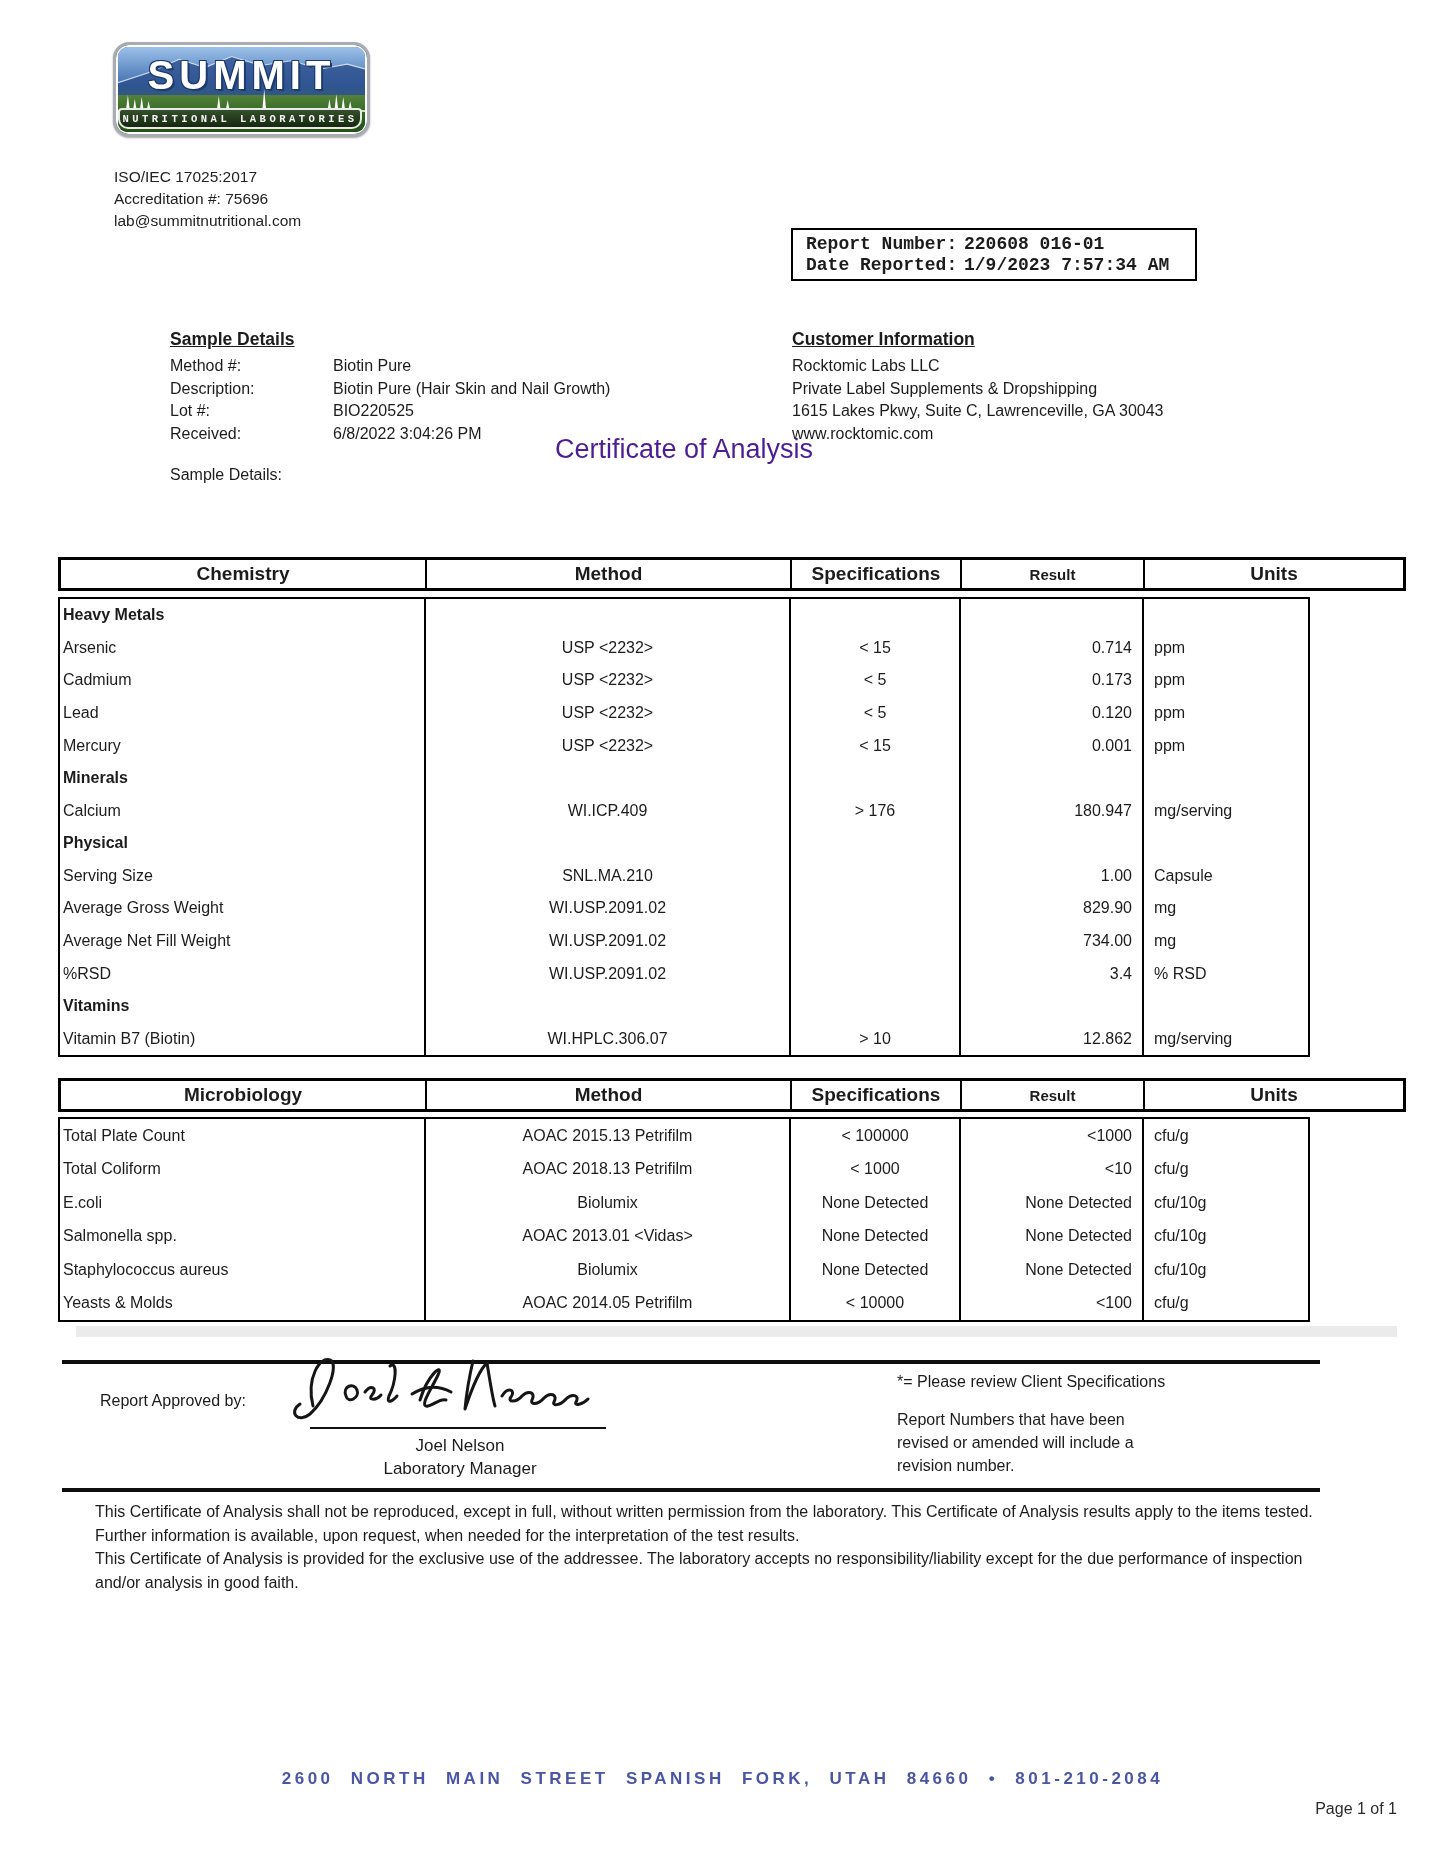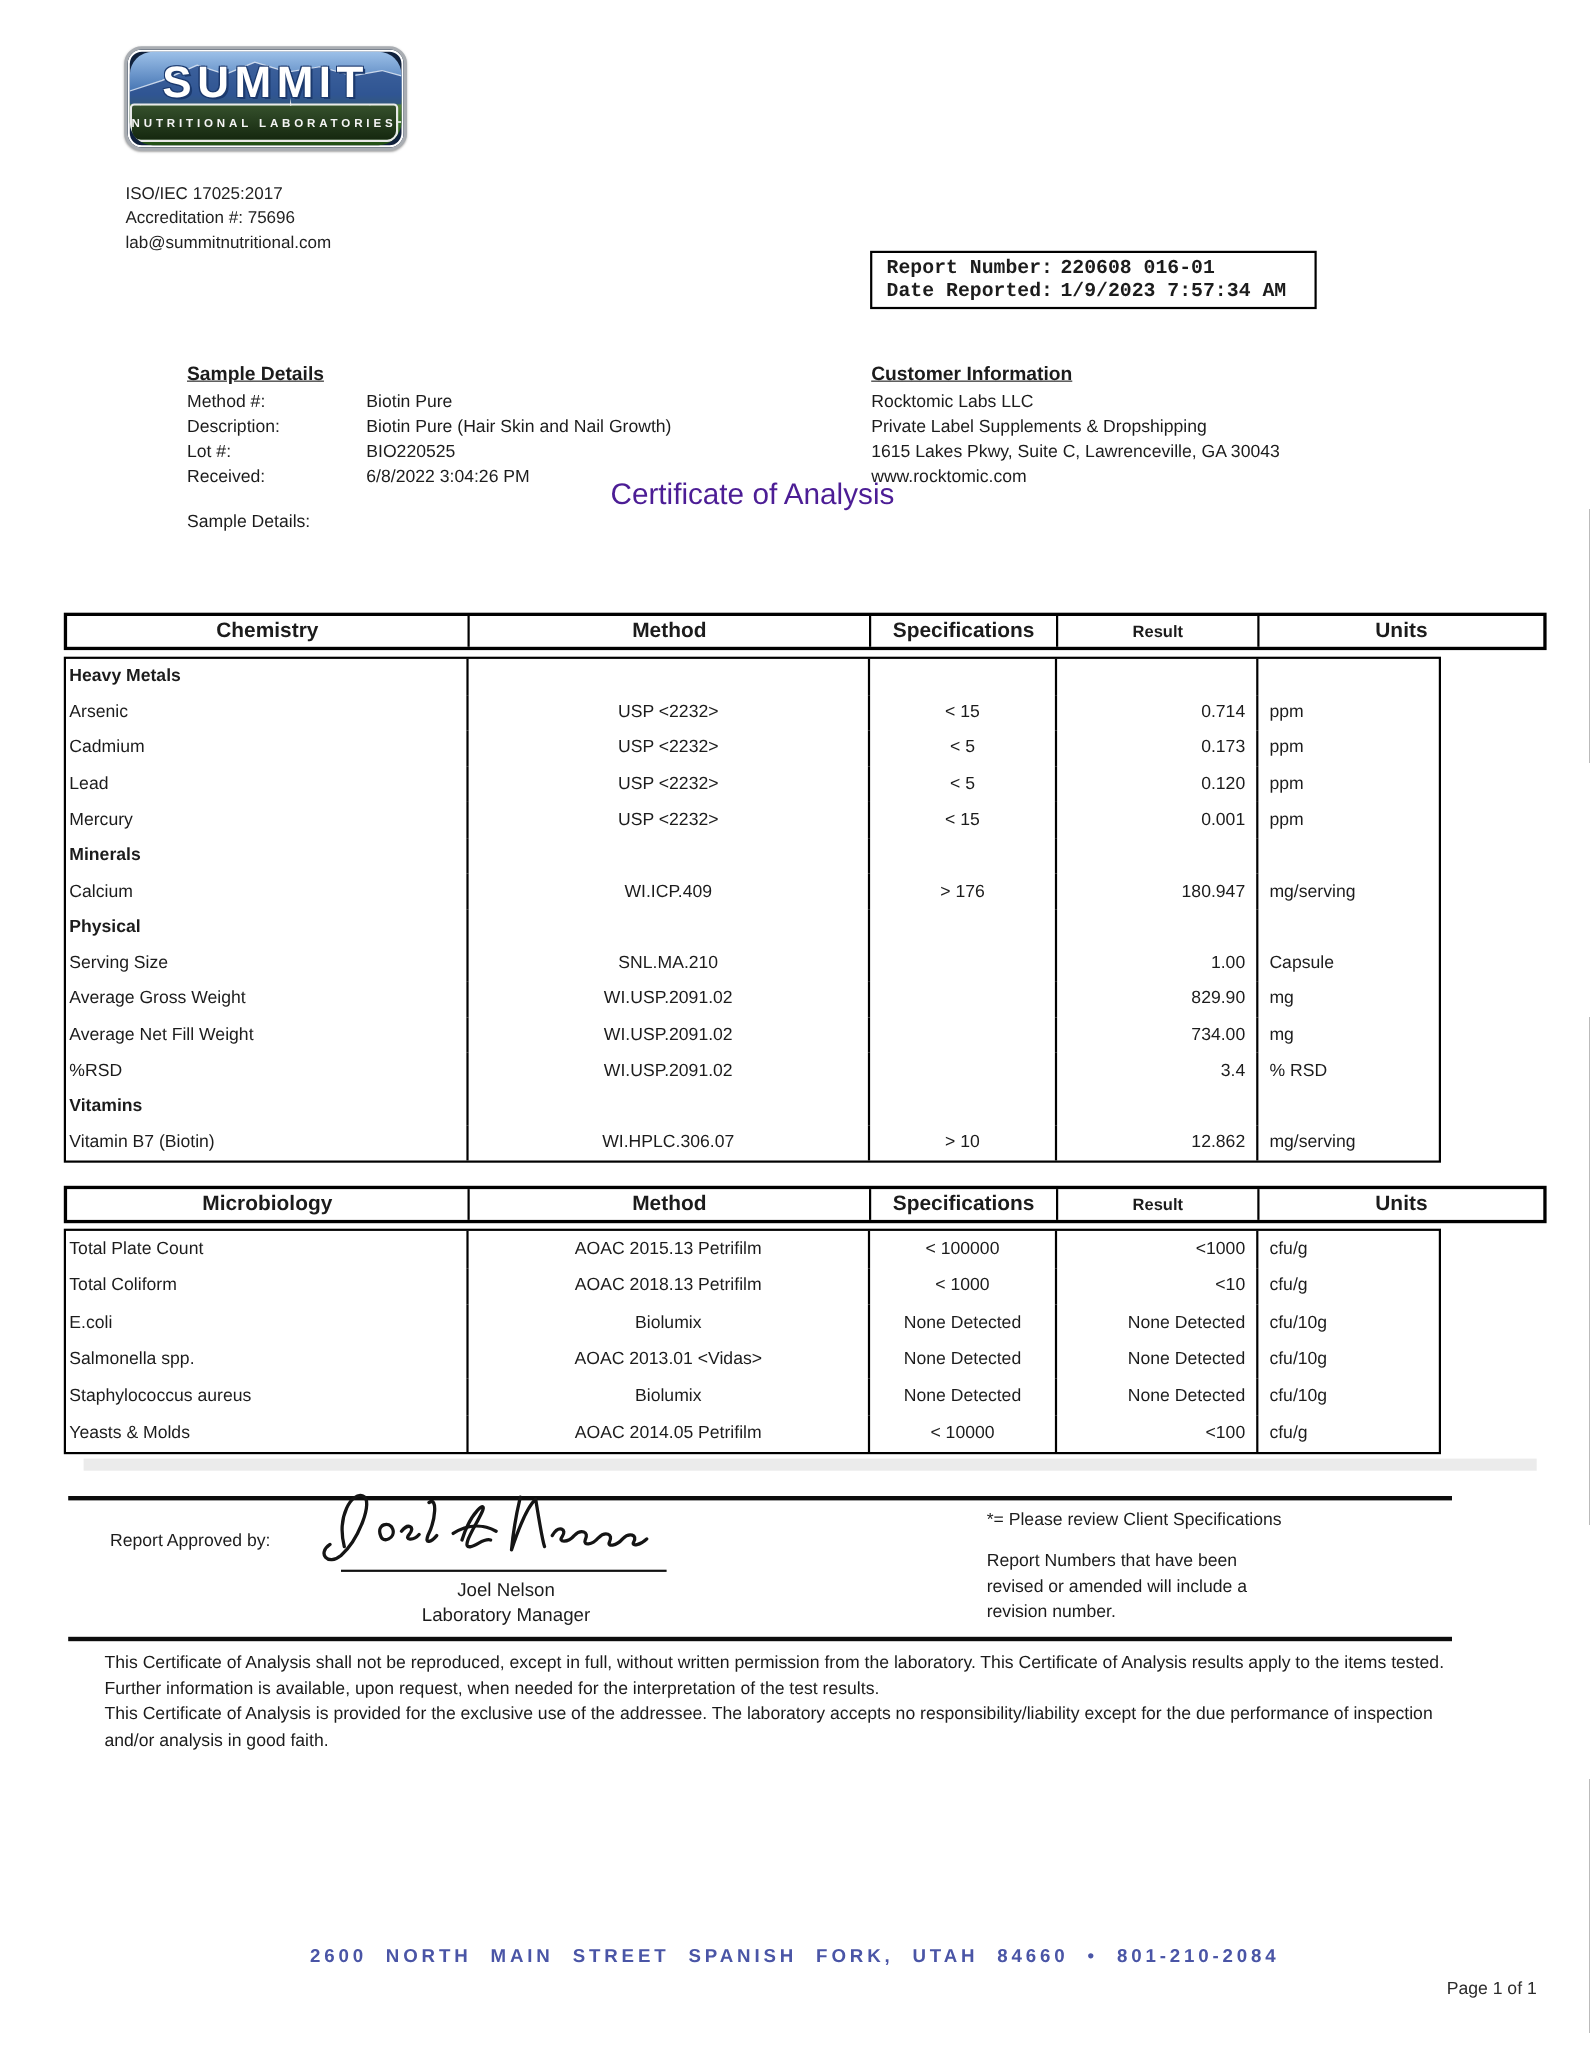--- a/index.html
+++ b/index.html
@@ -10,36 +10,36 @@
   }
 
   
   .logo {
     position:absolute; left:113px; top:42px; width:257px; height:95px;
     border-radius:16px; border:3px solid #a9adb2; box-sizing:border-box;
     box-shadow:0 1px 2px rgba(0,0,0,.35), inset 0 0 0 2px #ffffff;
     overflow:hidden; background:#10213c;
   }
   .logo-art {
-    position:absolute; left:2px; right:2px; top:2px; bottom:2px; border-radius:21px; overflow:hidden;
+    position:absolute; left:2px; right:2px; top:2px; bottom:2px; border-radius:9px; overflow:hidden;
     background:linear-gradient(180deg,#9cc0e8 0%,#6792c8 26%,#3f6fae 46%,#52803a 58%,#2f6520 80%,#224f15 100%);
   }
   .logo-art svg { position:absolute; left:0; width:100%; }
   .logo-title {
     position:absolute; top:6px; left:0; right:0; text-align:center;
     font-size:40px; font-weight:bold; color:#fff; letter-spacing:5px;
     text-shadow:2px 2px 0 #1c3a6e,-1px -1px 0 #1c3a6e,1px -1px 0 #1c3a6e,-1px 1px 0 #1c3a6e;
   }
   .logo-band {
-    position:absolute; left:0; right:3px; bottom:3px; height:35px;
+    position:absolute; left:0; right:3px; bottom:3px; height:21px;
     border-radius:4px 4px 10px 10px;
     background:linear-gradient(180deg,#35502c,#15280f);
     border:2px solid #e9e9e9; box-sizing:border-box;
     display:flex; align-items:center; justify-content:center;
-    font-size:10.5px; font-weight:bold; letter-spacing:3.5px; color:#f4f4f4; white-space:nowrap;
+    font-size:10.5px; font-weight:bold; letter-spacing:3.5px; color:#f4f4f4; white-space:nowrap;font-family:Liberation Mono, monospace;
   }
 
   .lab-info { position:absolute; left:114px; top:166px; font-size:15.5px; line-height:22px; color:#222; }
 
   
   .report-box {
     position:absolute; left:791px; top:228px; width:406px; height:53px;
     border:2.5px solid #000; box-sizing:border-box;
     display:flex; flex-direction:column; justify-content:center; padding-left:13px; gap:1px;
     background:#fff;

